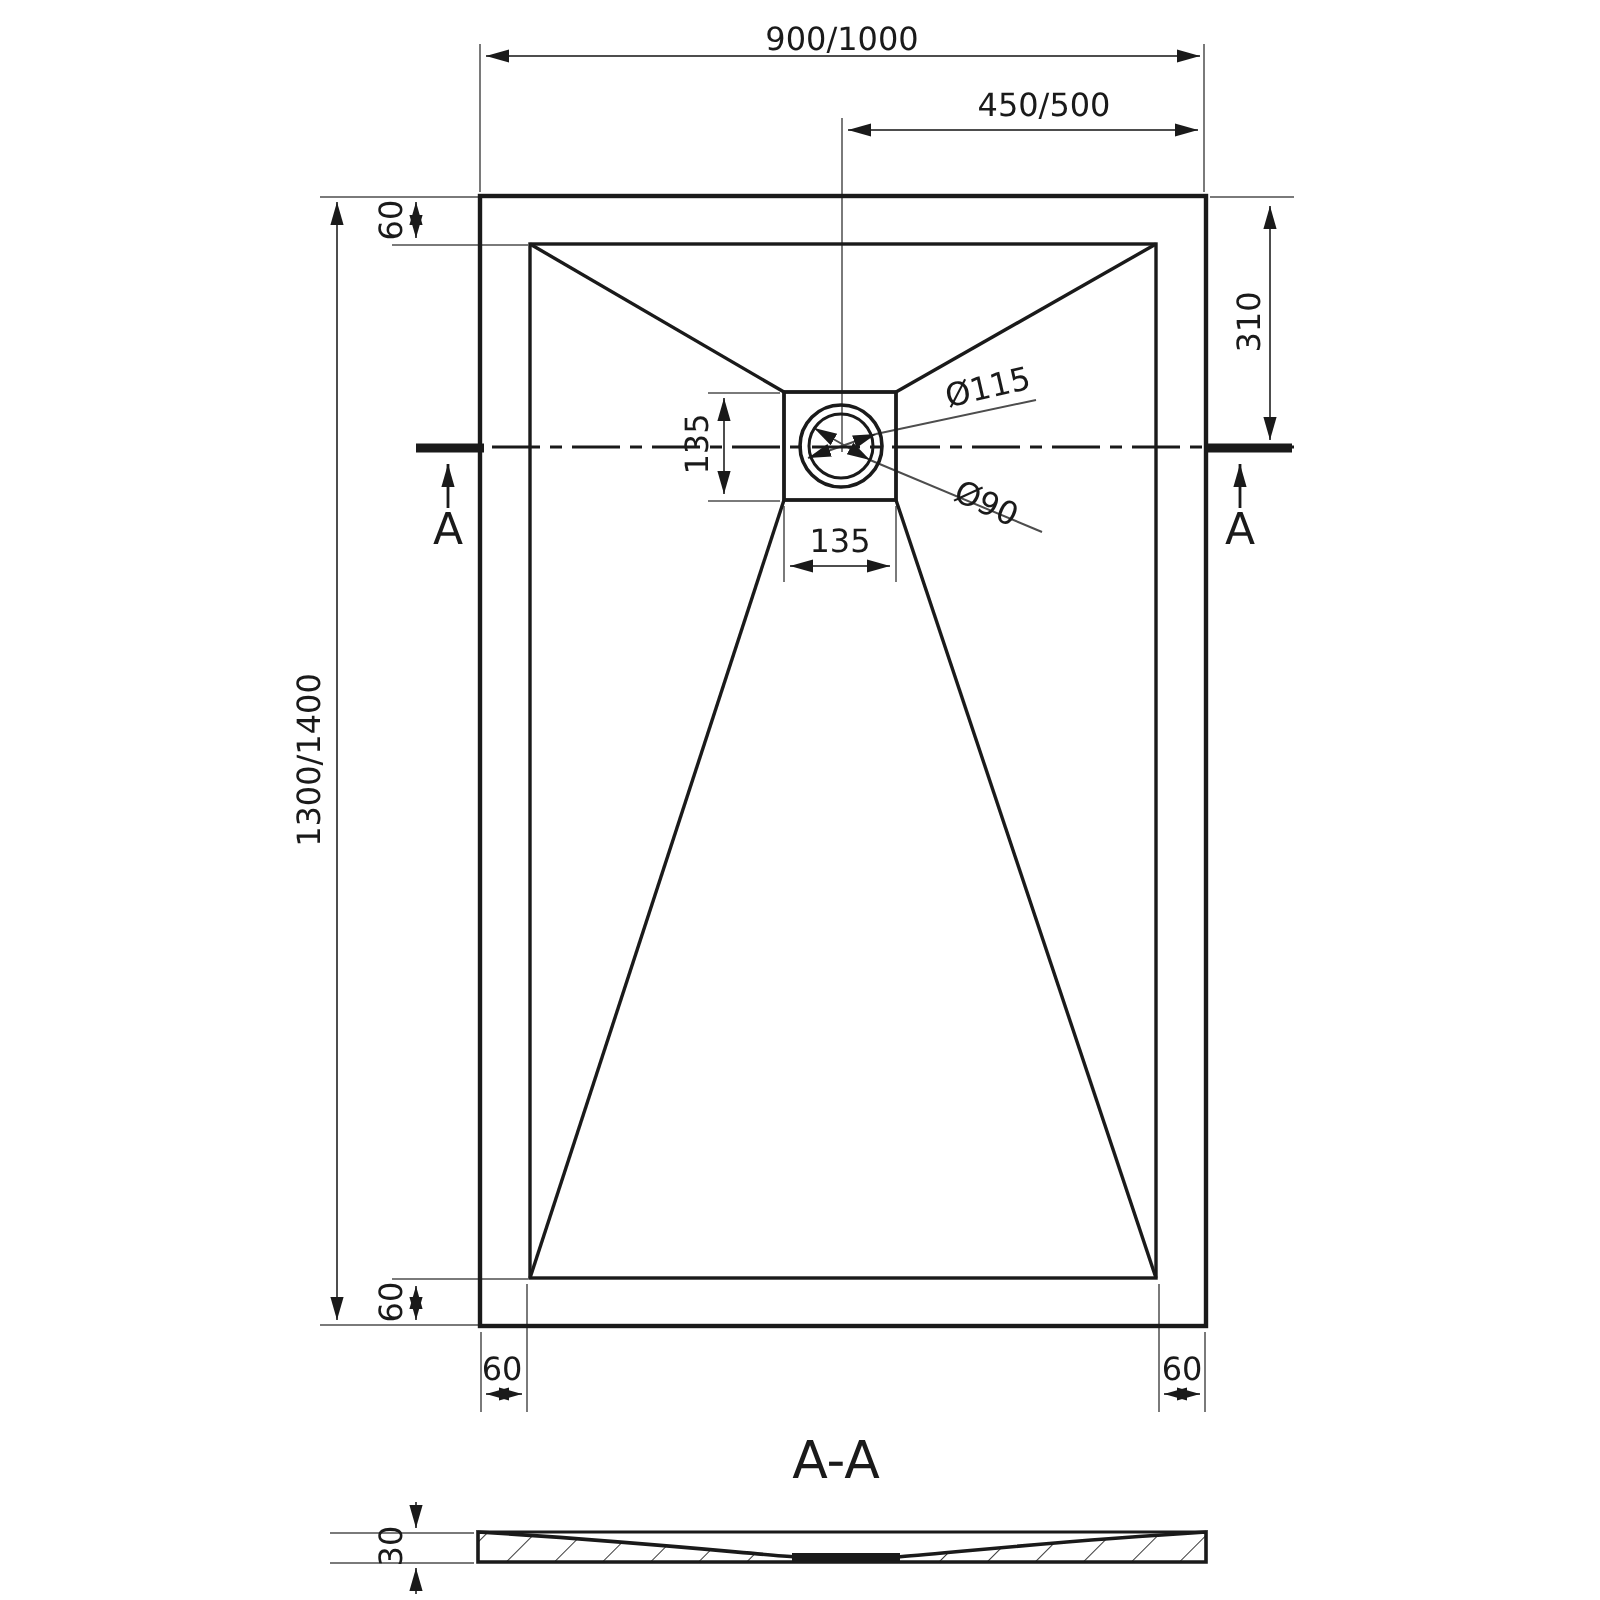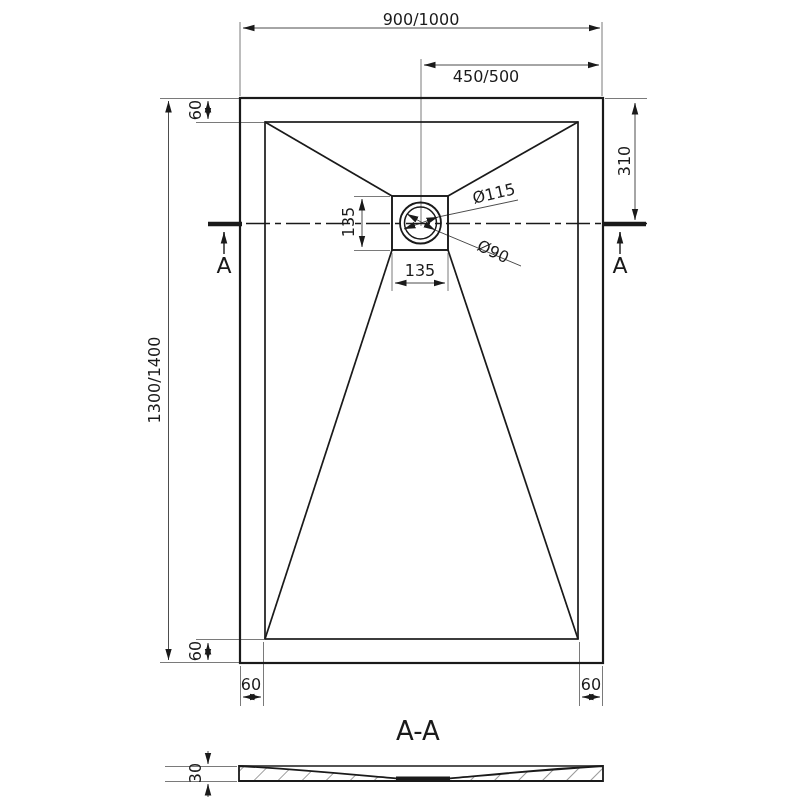--- a/index.html
+++ b/index.html
@@ -95,21 +95,21 @@
 
     <g>
       <path d="M239,766 C320,771 376,777 398,778.5 L448,778.5 C470,777 522,771 603,766 L603,781 L239,781 Z" fill="url(#hatch)" stroke="#1a1a1a" stroke-width="1.8"></path>
       <line x1="239" y1="766" x2="603" y2="766" stroke="#1a1a1a" stroke-width="1.4"></line>
       <line x1="396" y1="778.5" x2="450" y2="778.5" stroke="#1a1a1a" stroke-width="4"></line>
     </g>
   </svg>
 
   <div class="lbl" style="left:371px;top:10px;width:100px;height:20px;">900/1000</div>
 
-  <div class="lbl" style="left:441px;top:43px;width:90px;height:20px;margin-top:24px;">450/500</div>
+  <div class="lbl" style="left:477px;top:43px;width:90px;height:20px;">450/500</div>
 
   <div class="lbl rot" style="left:100px;top:370px;width:110px;height:20px;">1300/1400</div>
 
   <div class="lbl rot" style="left:595px;top:151px;width:60px;height:20px;">310</div>
 
   <div class="lbl rot" style="left:176px;top:100px;width:40px;height:20px;">60</div>
 
   <div class="lbl rot" style="left:176px;top:641px;width:40px;height:20px;">60</div>
 
   <div class="lbl" style="left:231px;top:675px;width:40px;height:20px;">60</div>

